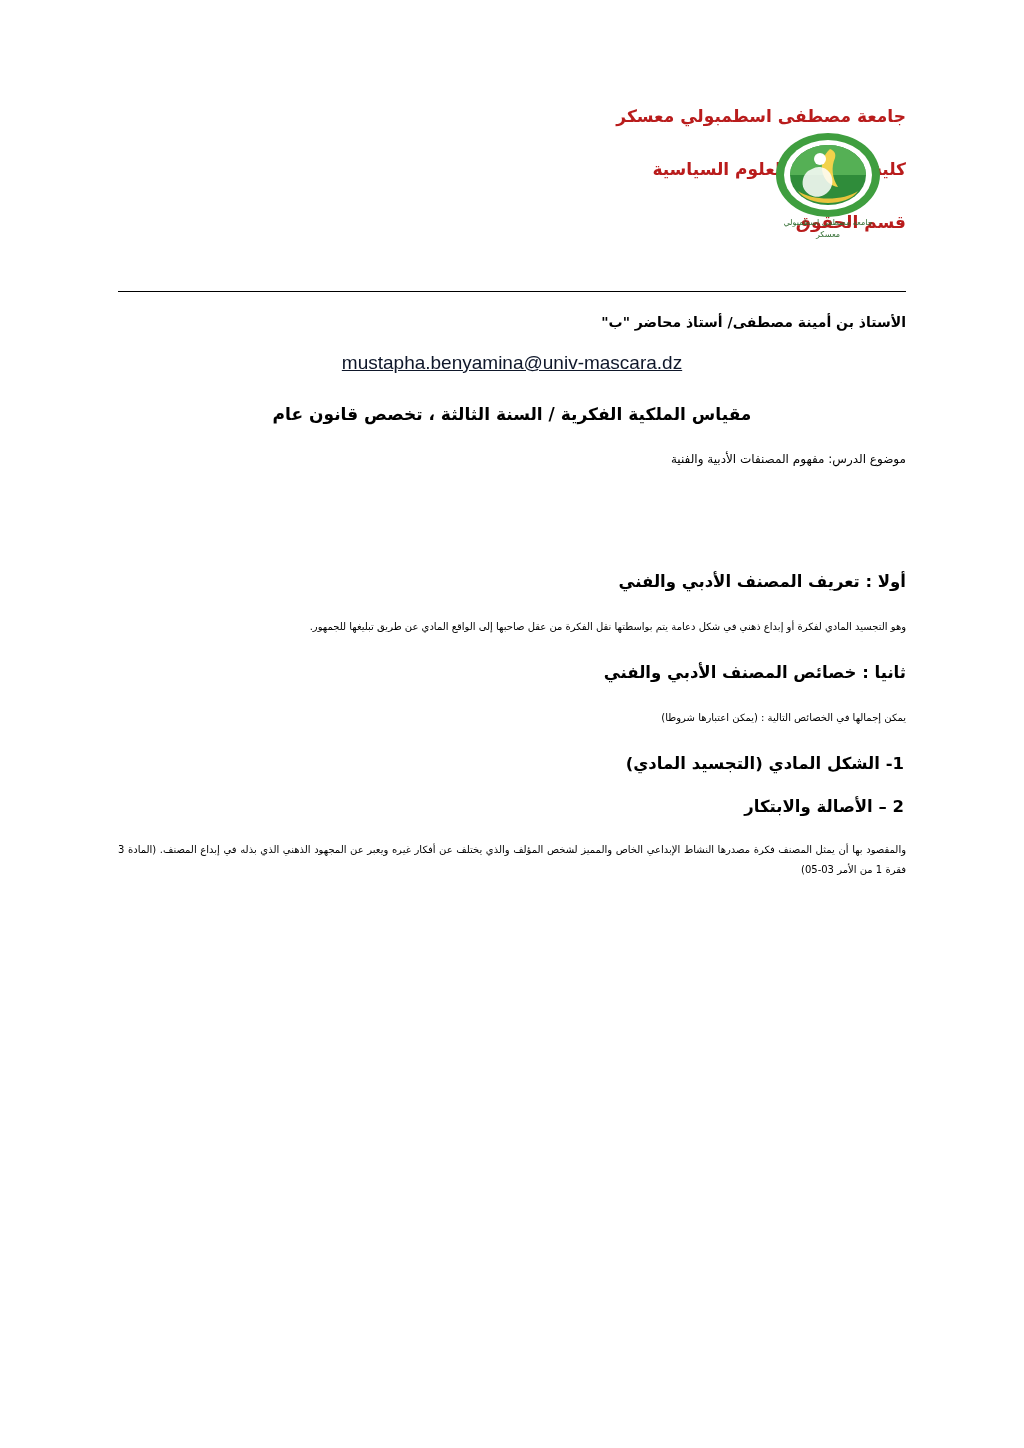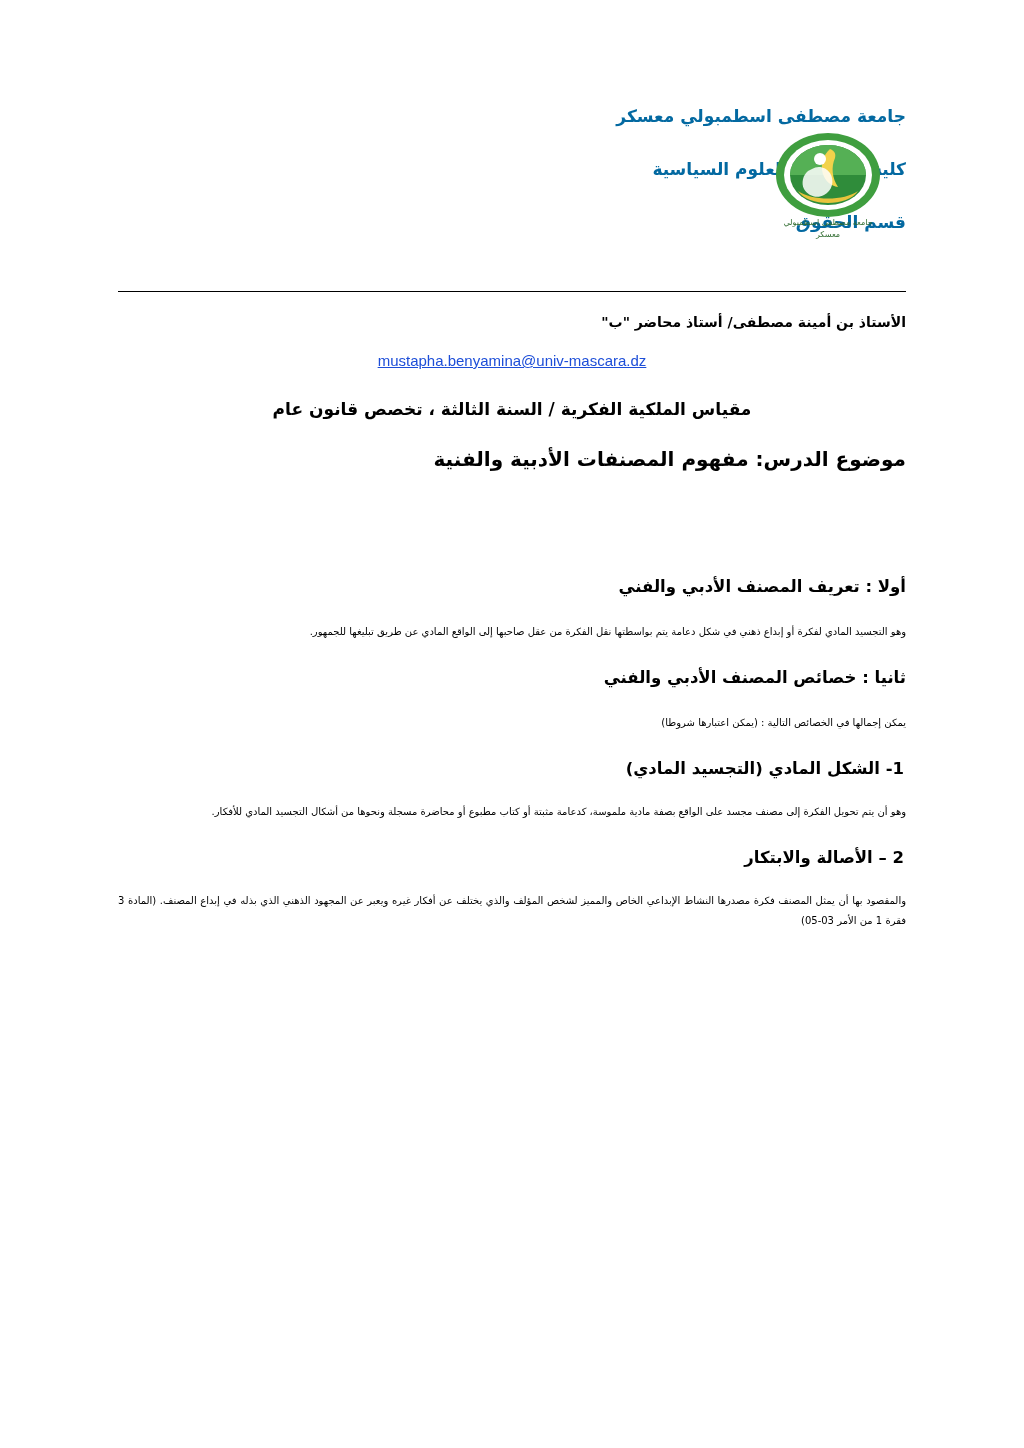--- a/index.html
+++ b/index.html
@@ -46,53 +46,53 @@
 
   .header-lines {
     text-align: right;
     padding-right: 0;
   }
   .header-lines .hline {
     font-weight: bold;
     font-size: 17px;
     line-height: 1.35;
     margin: 0 0 30px 0;
-    color: #0369a1;
+    color: #b91c1c;
   }
   .rule {
     border: none;
     border-top: 1.3px solid #000;
     margin: 16px 0 22px 0;
   }
 
   
   .teacher {
     font-weight: bold;
     font-size: 14px;
     text-align: right;
     margin: 0 0 22px 0;
   }
   .email {
     text-align: center;
-    font-size: 15px;
-    color: #1d4ed8;
+    font-size: 19px;
+    color: #0f172a;
     text-decoration: underline;
     margin: 0 0 30px 0;
     font-family: "Liberation Sans", sans-serif;
     direction: ltr;
   }
   .course {
     font-weight: bold;
     font-size: 17px;
     text-align: center;
     margin: 0 0 28px 0;
   }
   .lesson {
-    font-weight: bold;
-    font-size: 20px;
+    font-weight: normal;
+    font-size: 12px;
     text-align: right;
     margin: 0 0 28px 0;
   }
 
   .gap-big { height: 78px; }
 
   
   .h-sec {
     font-weight: bold;
     font-size: 16.5px;
@@ -153,19 +153,18 @@
 
     <div class="gap-big"></div>
 
     <p class="h-sec">أولا : تعريف المصنف الأدبي والفني</p>
     <p class="para">وهو التجسيد المادي لفكرة أو إبداع ذهني في شكل دعامة يتم بواسطتها نقل الفكرة من عقل صاحبها إلى الواقع المادي عن طريق تبليغها للجمهور.</p>
 
     <p class="h-sec">ثانيا : خصائص المصنف الأدبي والفني</p>
     <p class="para center-ish">يمكن إجمالها في الخصائص التالية : (يمكن اعتبارها شروطا)</p>
 
     <p class="sub-h">1-  الشكل المادي (التجسيد المادي)</p>
-    <p class="para">وهو أن يتم تحويل الفكرة إلى مصنف مجسد على الواقع بصفة مادية ملموسة، كدعامة مثبتة أو كتاب مطبوع أو محاضرة مسجلة ونحوها من أشكال التجسيد المادي للأفكار.</p>
 
     <p class="sub-h">2 – الأصالة والابتكار</p>
     <p class="para">والمقصود بها أن يمثل المصنف فكرة مصدرها النشاط الإبداعي الخاص  والمميز لشخص المؤلف والذي يختلف عن أفكار غيره ويعبر عن المجهود الذهني الذي بذله في إبداع المصنف. (المادة 3 فقرة 1 من الأمر 03-05)</p>
 
   </div>
 </div>
 
 </body></html>

